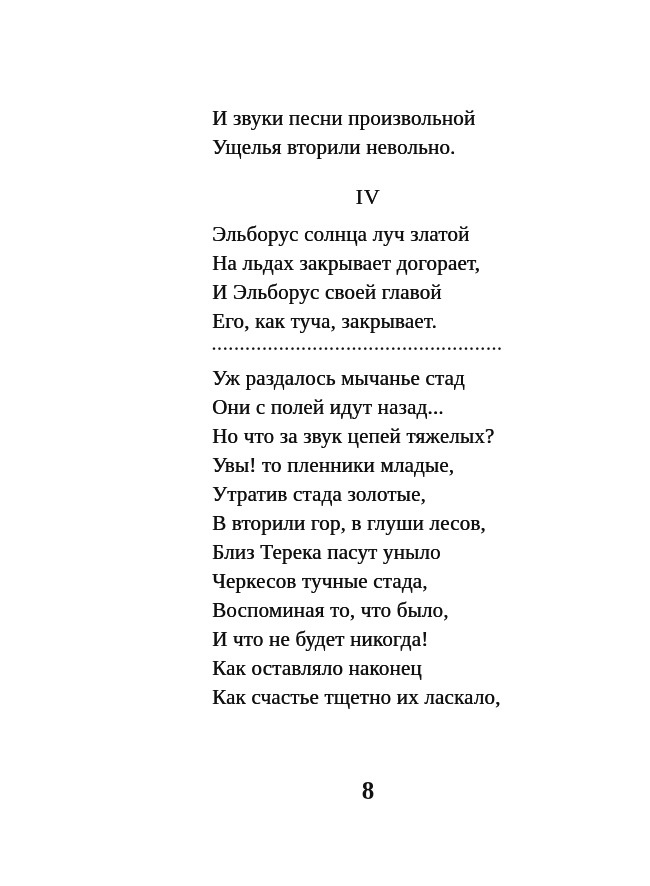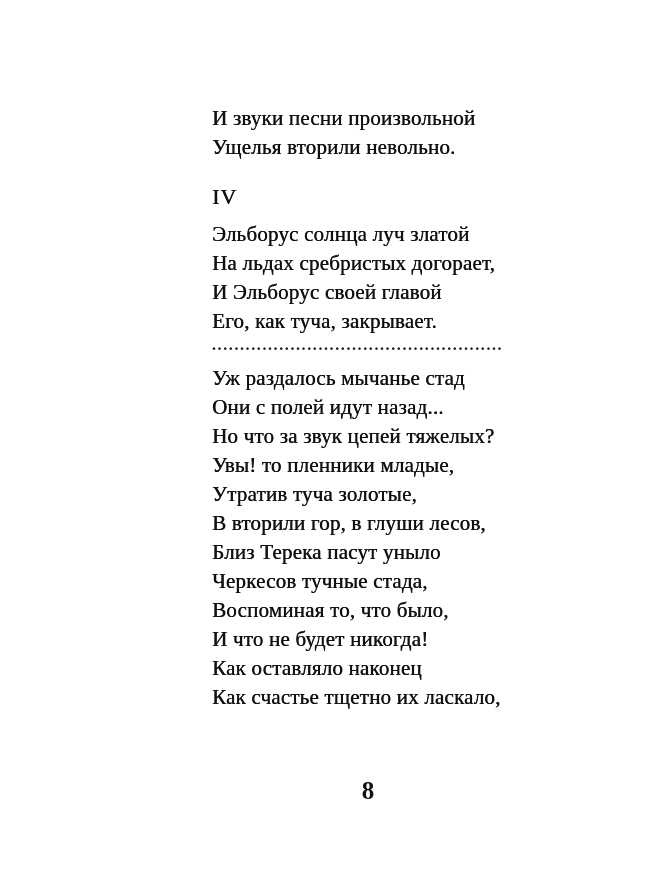--- a/index.html
+++ b/index.html
@@ -23,20 +23,21 @@
     font-size: 21px;
     line-height: 29px;
     white-space: nowrap;
     letter-spacing: 0.2px;
     
     text-shadow: 0.4px 0 0 currentColor;
   }
   .intro { top: 104px; }
   .section-heading {
     top: 182px;
+    text-align: center;
     font-size: 22px;
     line-height: 30px;
     letter-spacing: 1px;
     text-shadow: 0.4px 0 0 currentColor;
   }
   .stanza-1 { top: 220px; }
   .separator {
     top: 340px;
     height: 14px;
     overflow: hidden;
@@ -63,33 +64,33 @@
 
   <div class="text-block intro">
     <div class="poem-line">И звуки песни произвольной</div>
     <div class="poem-line">Ущелья вторили невольно.</div>
   </div>
 
   <div class="text-block section-heading">IV</div>
 
   <div class="text-block stanza-1">
     <div class="poem-line">Эльборус солнца луч златой</div>
-    <div class="poem-line">На льдах сребристых догорает,</div>
+    <div class="poem-line">На льдах закрывает догорает,</div>
     <div class="poem-line">И Эльборус своей главой</div>
     <div class="poem-line">Его, как туча, закрывает.</div>
   </div>
 
   <div class="text-block separator">....................................................</div>
 
   <div class="text-block stanza-2">
     <div class="poem-line">Уж раздалось мычанье стад</div>
     <div class="poem-line">Они с полей идут назад...</div>
     <div class="poem-line">Но что за звук цепей тяжелых?</div>
     <div class="poem-line">Увы! то пленники младые,</div>
-    <div class="poem-line">Утратив туча золотые,</div>
+    <div class="poem-line">Утратив стада золотые,</div>
     <div class="poem-line">В вторили гор, в глуши лесов,</div>
     <div class="poem-line">Близ Терека пасут уныло</div>
     <div class="poem-line">Черкесов тучные стада,</div>
     <div class="poem-line">Воспоминая то, что было,</div>
     <div class="poem-line">И что не будет никогда!</div>
     <div class="poem-line">Как оставляло наконец</div>
     <div class="poem-line">Как счастье тщетно их ласкало,</div>
   </div>
 
   <div class="text-block page-number">8</div>

